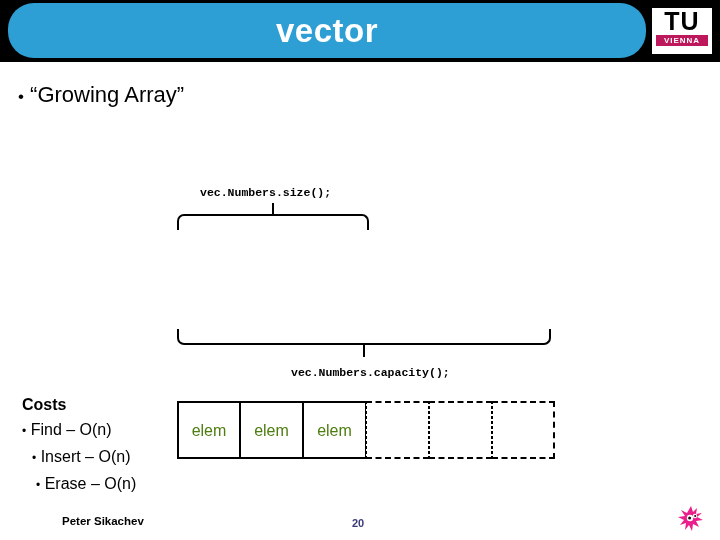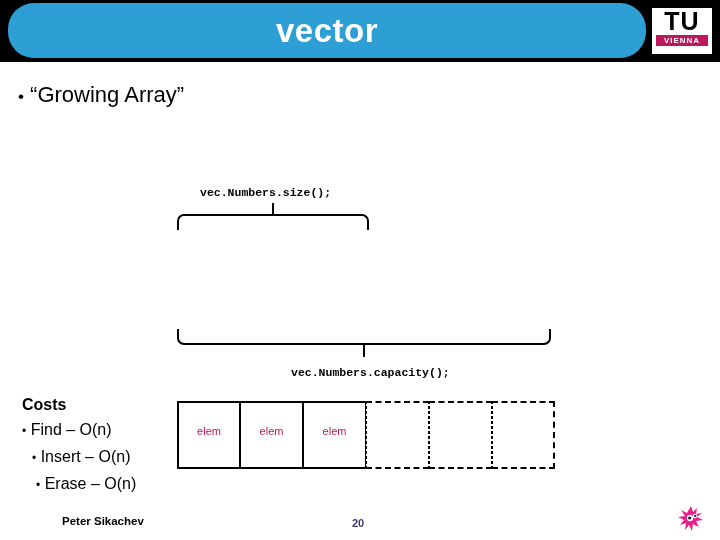--- a/index.html
+++ b/index.html
@@ -151,24 +151,24 @@
   .cells {
     position: absolute;
     left: 177px;
     top: 220px;
     height: 0;
   }
   .cell {
     position: absolute;
     top: 0;
     width: 63px;
-    height: 68px;
+    height: 58px;
     box-sizing: border-box;
-    font-size: 11px;
-    color: #be185d;
+    font-size: 16px;
+    color: #4d7c0f;
     text-align: center;
     line-height: 56px;
   }
   .cell.filled {
     border: 2px solid #000000;
     border-right-width: 1px;
     border-left-width: 1px;
   }
   .cell.filled.first { border-left-width: 2px; }
   .cell.empty {

